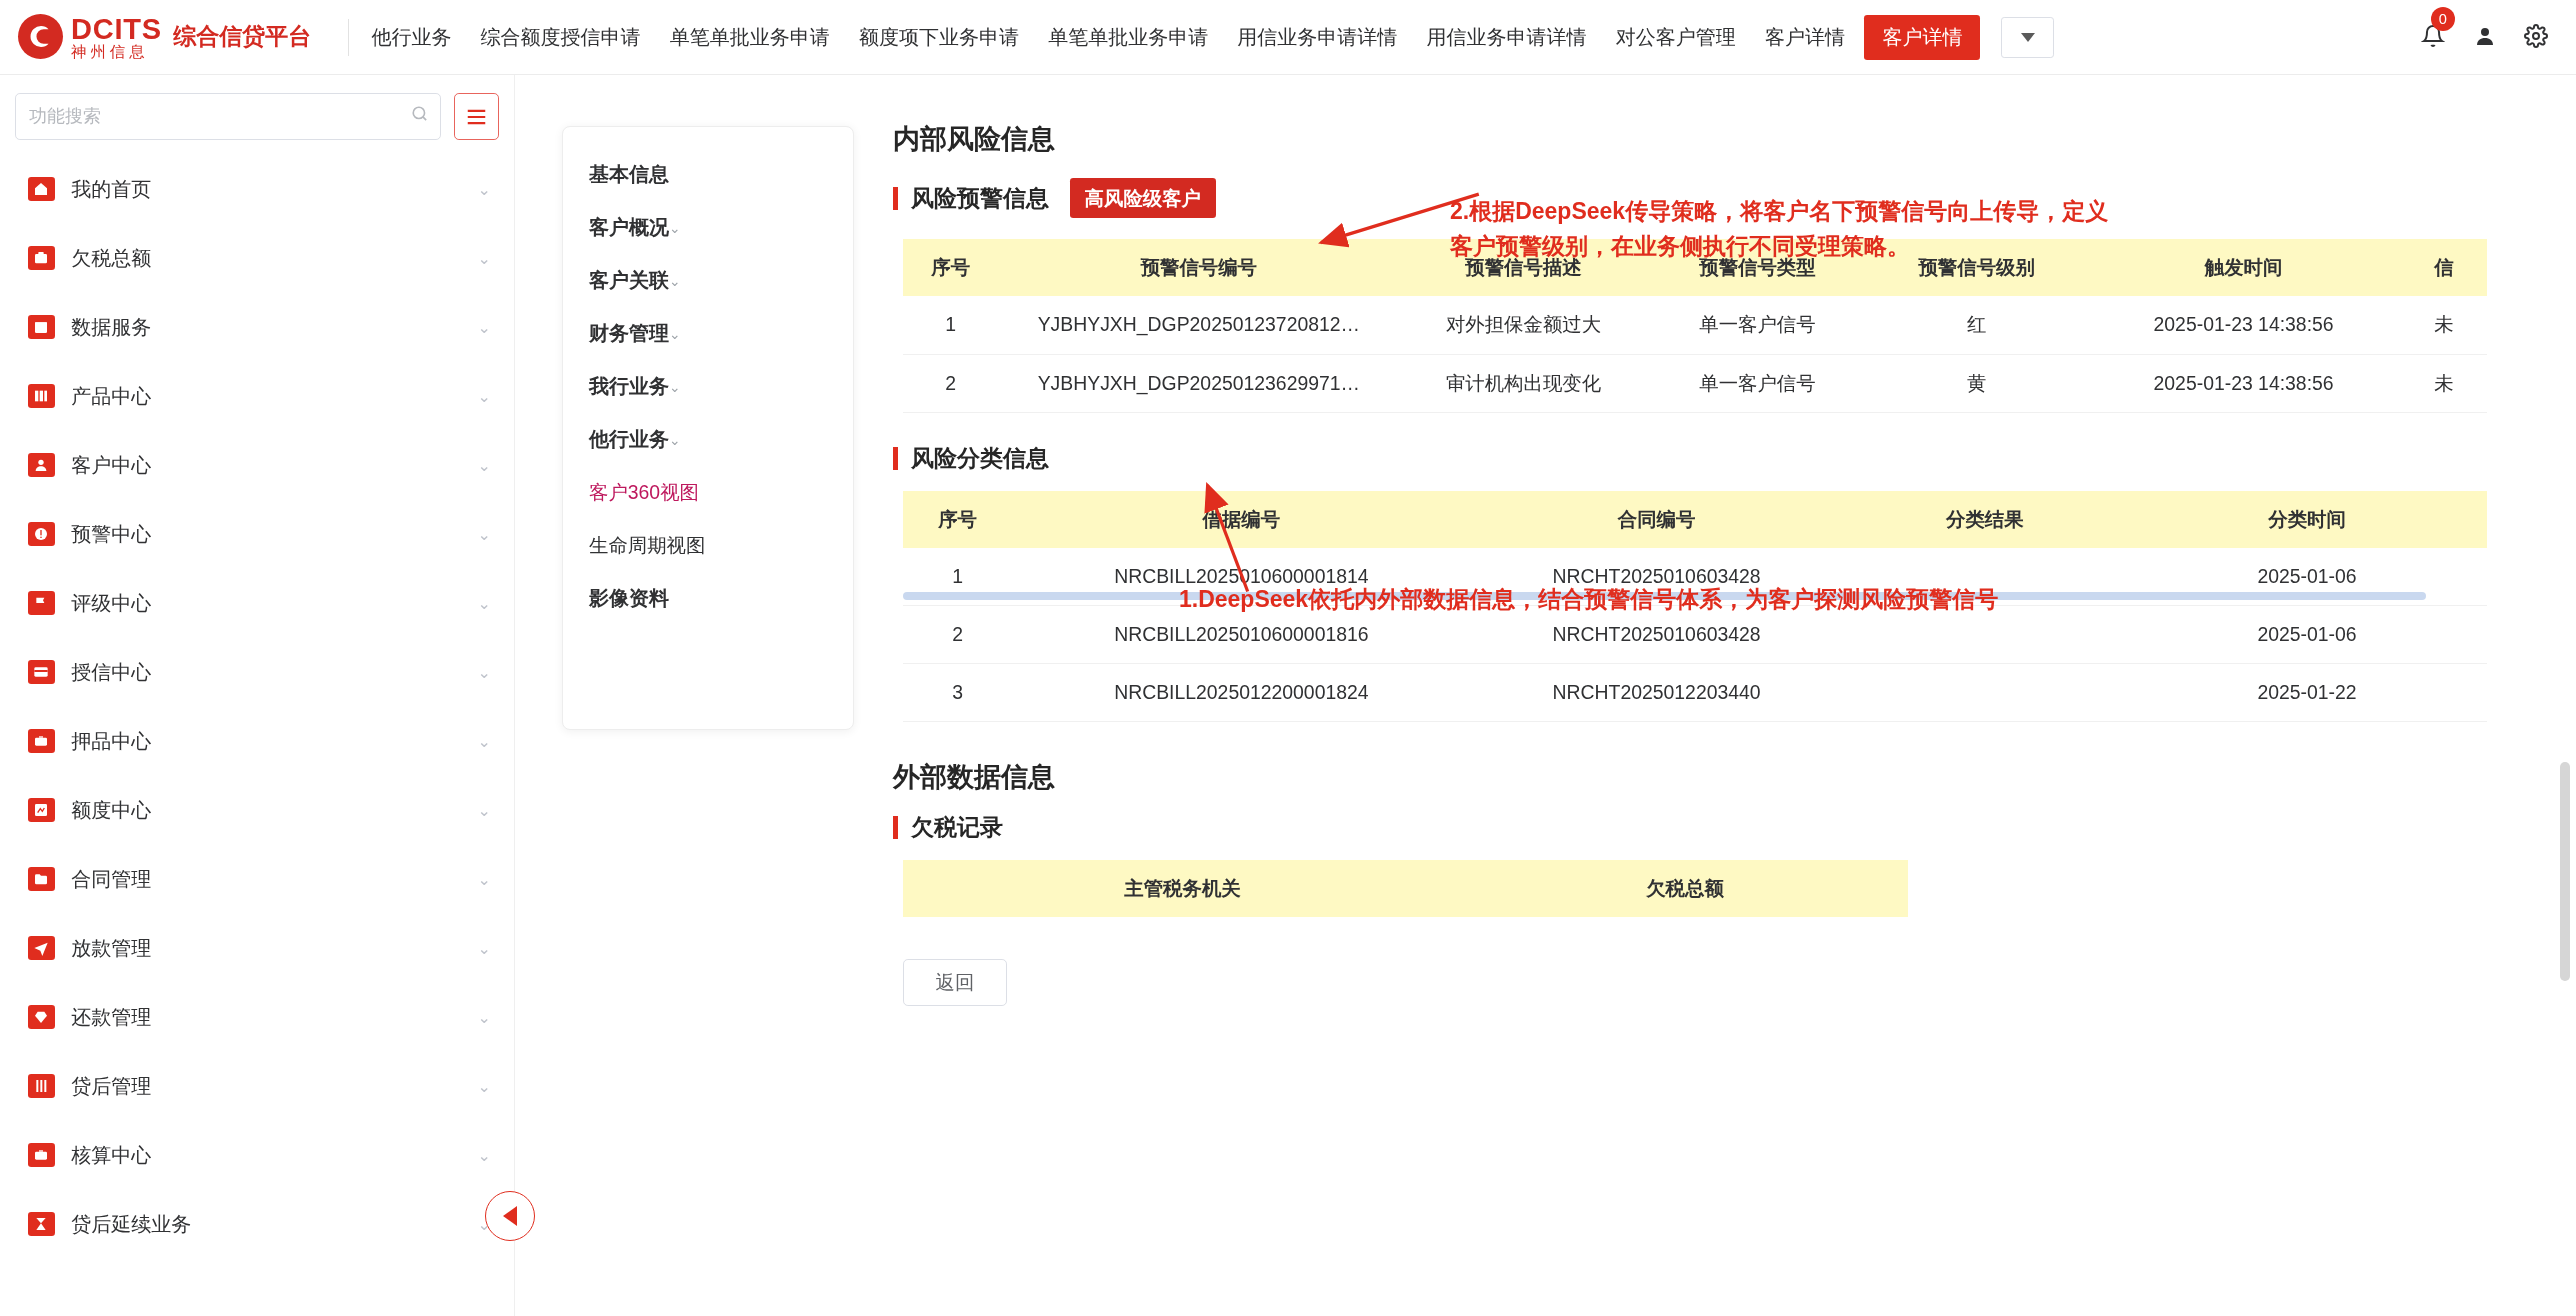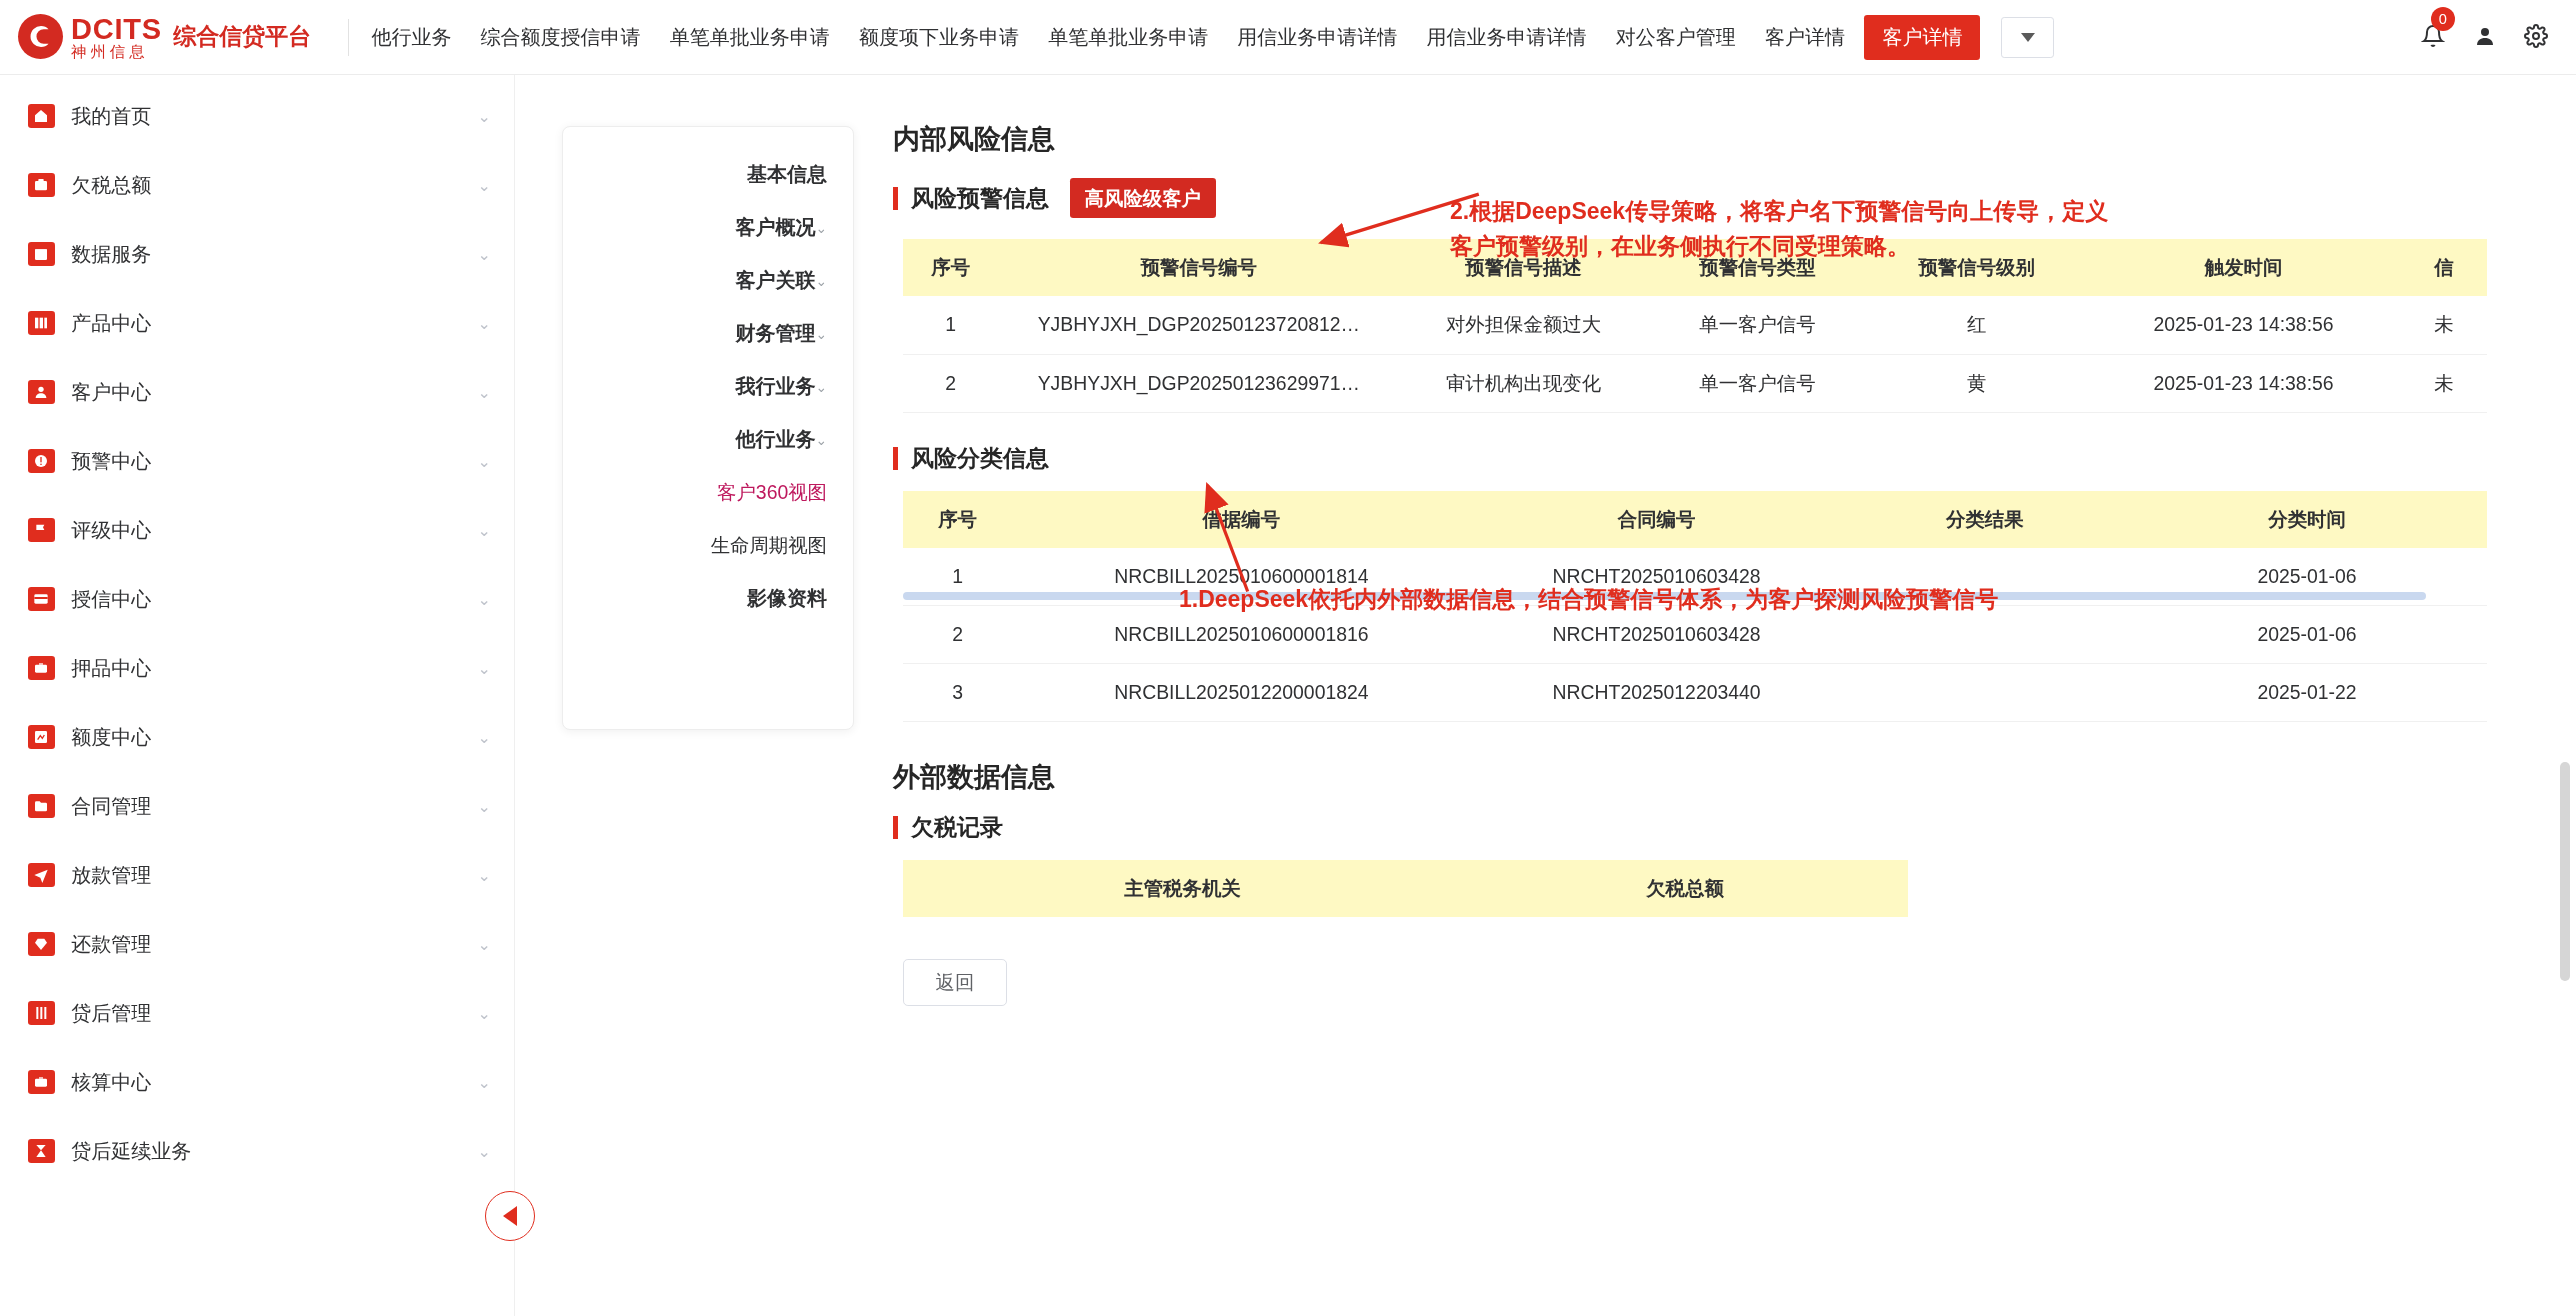--- a/index.html
+++ b/index.html
@@ -87,21 +87,21 @@
   .menu-arrow { color: #c0c4cc; font-size: 16px; }
 
   
   .treecard {
     position: absolute; top: 126px; left: 562px; width: 292px; height: 604px;
     background: #ffffff; border: 0.8px solid #ededed; border-radius: 8px;
     box-shadow: 0 1.6px 9.7px rgba(0,0,0,0.06);
     padding: 21px 0;
   }
   .tree-item {
-    display: flex; align-items: center; justify-content: flex-end;
+    display: flex; align-items: center; justify-content: flex-start;
     padding: 0 26px; height: 53px; cursor: pointer;
   }
   .tree-label { font-size: 20px; color: #303133; font-weight: bold; }
   .tree-label.sub { font-weight: normal; font-size: 19.4px; color: #303133; }
   .tree-label.active { color: #be185d; font-weight: normal; font-size: 19.4px; }
   .chev { color: #9aa0a6; font-size: 13.8px; }
 
   .collapse-handle {
     position: absolute; top: 1191px; left: 485px; width: 50px; height: 50px;
     border-radius: 50%; border: 1.6px solid #e02d1e; background: #fff;
@@ -215,20 +215,36 @@
       <div class="icon-btn">
         <svg width="24" height="26" viewBox="0 0 24 24" fill="none" stroke="#303133" stroke-width="2">
           <circle cx="12" cy="12" r="3"></circle>
           <path d="M19.4 15a1.7 1.7 0 0 0 .3 1.9l.1.1a2 2 0 1 1-2.8 2.8l-.1-.1a1.7 1.7 0 0 0-1.9-.3 1.7 1.7 0 0 0-1 1.5V21a2 2 0 1 1-4 0v-.1A1.7 1.7 0 0 0 9 19.4a1.7 1.7 0 0 0-1.9.3l-.1.1a2 2 0 1 1-2.8-2.8l.1-.1a1.7 1.7 0 0 0 .3-1.9 1.7 1.7 0 0 0-1.5-1H3a2 2 0 1 1 0-4h.1A1.7 1.7 0 0 0 4.6 9a1.7 1.7 0 0 0-.3-1.9l-.1-.1a2 2 0 1 1 2.8-2.8l.1.1a1.7 1.7 0 0 0 1.9.3H9a1.7 1.7 0 0 0 1-1.5V3a2 2 0 1 1 4 0v.1a1.7 1.7 0 0 0 1 1.5 1.7 1.7 0 0 0 1.9-.3l.1-.1a2 2 0 1 1 2.8 2.8l-.1.1a1.7 1.7 0 0 0-.3 1.9V9a1.7 1.7 0 0 0 1.5 1H21a2 2 0 1 1 0 4h-.1a1.7 1.7 0 0 0-1.5 1z"></path>
         </svg>
       </div>
     </div>
   </div>
 
   <div class="sidebar">
+    <div class="search-row">
+      <div class="search-box">
+        <input type="text" placeholder="功能搜索" style="">
+        <span class="search-ico">
+          <svg width="19.4" height="19.4" viewBox="0 0 24 24" fill="none" stroke="#b6b9be" stroke-width="2">
+            <circle cx="11" cy="11" r="7"></circle>
+              <path d="M20 20l-4-4"></path>
+          </svg>
+        </span>
+      </div>
+      <div class="menu-toggle">
+        <svg width="21" height="18" viewBox="0 0 24 20" fill="none" stroke="#e02d1e" stroke-width="2.4">
+          <path d="M2 3h20M2 10h20M2 17h20"></path>
+        </svg>
+      </div>
+    </div>
 
     <div class="menu-list">
       <div class="menu-item">
         <span class="menu-ico">
           <svg width="18" height="16" viewBox="0 0 24 24" fill="#fff">
               <path d="M3 11l9-8 9 8v10H3z"></path>
             </svg>
         </span>
         <span class="menu-label">我的首页</span>
         <span class="menu-arrow">⌄</span>

